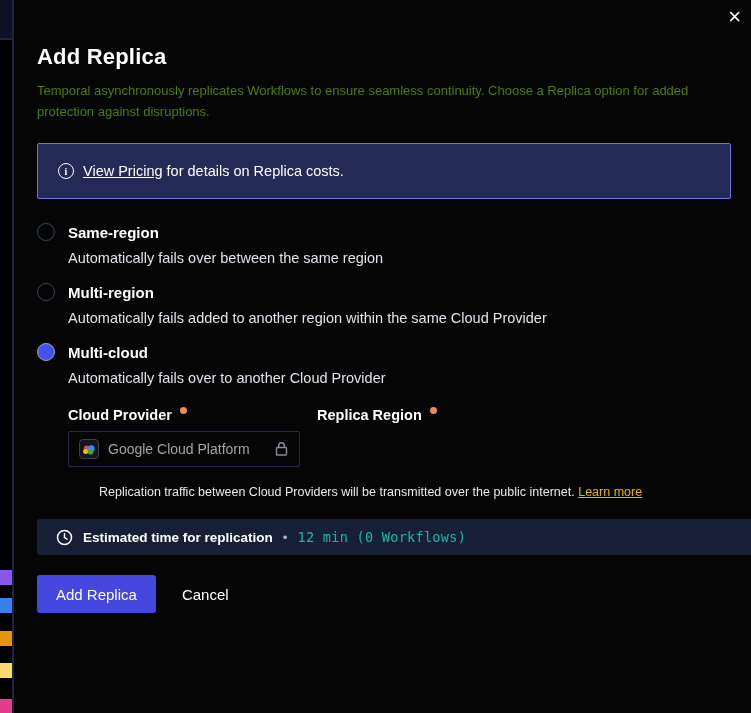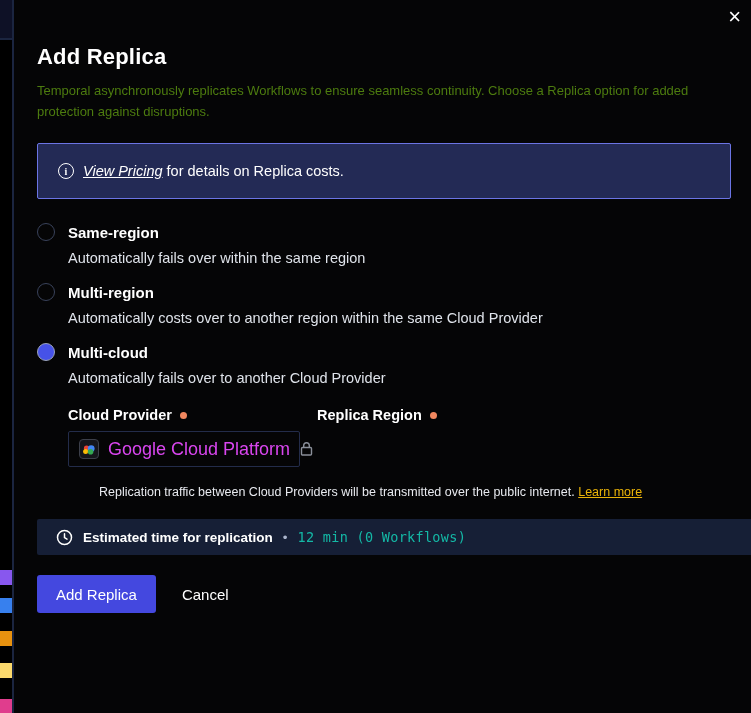--- a/index.html
+++ b/index.html
@@ -43,50 +43,50 @@
     background:#232a55; border:1px solid #6b74e4; border-radius:2px;
     display:flex; align-items:center; padding:0 20px; gap:9px;
     font-size:14.5px;
   }
   .info-circle {
     width:16px; height:16px; border:1.3px solid #fff; border-radius:50%;
     display:inline-flex; align-items:center; justify-content:center;
     font-size:10px; font-style:normal; font-weight:600; flex:0 0 auto;
     font-family:"Liberation Serif", serif;
   }
-  .pricing-link { color:#fff; text-decoration:underline; font-weight:400; cursor:pointer;font-style:italic; }
+  .pricing-link { color:#fff; text-decoration:underline; font-weight:400; cursor:pointer; }
 
   
   .options { margin-top:24px; }
   .option { margin-bottom:17px; }
   .option-row { display:flex; align-items:center; gap:13px; cursor:pointer; }
   .radio {
     width:18px; height:18px; border-radius:50%;
     border:1.5px solid #39425a; background:transparent; flex:0 0 auto;
   }
   .option.checked .radio { border:1.5px solid #9aa3ba; background:#4652e8; }
   .option-label { font-size:15px; font-weight:700; }
   .option-desc { margin:9px 0 0 31px; font-size:14.5px; color:#dfe3ea; }
 
   
   .mc-form { margin:21px 0 0 31px; }
   .field-labels { display:flex; }
-  .field-label { font-size:14.5px; font-weight:700; display:flex; align-items:center; gap:8px; }
+  .field-label { font-size:14.5px; font-weight:700; display:flex; gap:8px; }
   .field-label.first { width:249px; }
   .req-dot { width:7px; height:7px; border-radius:50%; display:inline-block; }
   .fields-row { display:flex; gap:17px; margin-top:8px; }
   .provider-field {
     width:232px; height:36px; border:1px solid #232c4a; border-radius:2px;
     display:flex; align-items:center; padding:0 10px; gap:9px; background:#050506;
   }
   .gcp-tile {
     width:20px; height:20px; border-radius:4px; background:#15161c;
     border:1px solid #3c3f4a; display:flex; align-items:center; justify-content:center; flex:0 0 auto;
   }
-  .provider-name { color:#d946ef; font-size:18px; flex:1 1 auto; white-space:nowrap; }
+  .provider-name { color:#a3a3a3; font-size:14px; flex:1 1 auto; white-space:nowrap; }
   .region-field {
     width:223px; height:36px; border:1px solid #4a5574; border-radius:2px;
     display:flex; align-items:center; padding:0 10px; gap:8px; background:#050506;
   }
   .region-input {
     background:transparent; border:none; outline:none; color:#fff;
     font-size:14.5px; width:100%; font-family:"Liberation Sans", sans-serif;
   }
   .traffic-note { margin:18px 0 0 31px; font-size:12.5px; color:#e8eaef; }
   .note-link { color:#eab308; text-decoration:underline; cursor:pointer; }
@@ -143,29 +143,29 @@
     </span>
   </div>
 
   <div class="options">
 
     <div class="option">
       <div class="option-row">
         <span class="radio"></span>
         <span class="option-label">Same-region</span>
       </div>
-      <p class="option-desc">Automatically fails over within the same region</p>
+      <p class="option-desc">Automatically fails over between the same region</p>
     </div>
 
     <div class="option">
       <div class="option-row">
         <span class="radio"></span>
         <span class="option-label">Multi-region</span>
       </div>
-      <p class="option-desc">Automatically costs over to another region within the same Cloud Provider</p>
+      <p class="option-desc">Automatically fails added to another region within the same Cloud Provider</p>
     </div>
 
     <div class="option checked">
       <div class="option-row">
         <span class="radio"></span>
         <span class="option-label">Multi-cloud</span>
       </div>
       <p class="option-desc">Automatically fails over to another Cloud Provider</p>
 
       <div class="mc-form">

